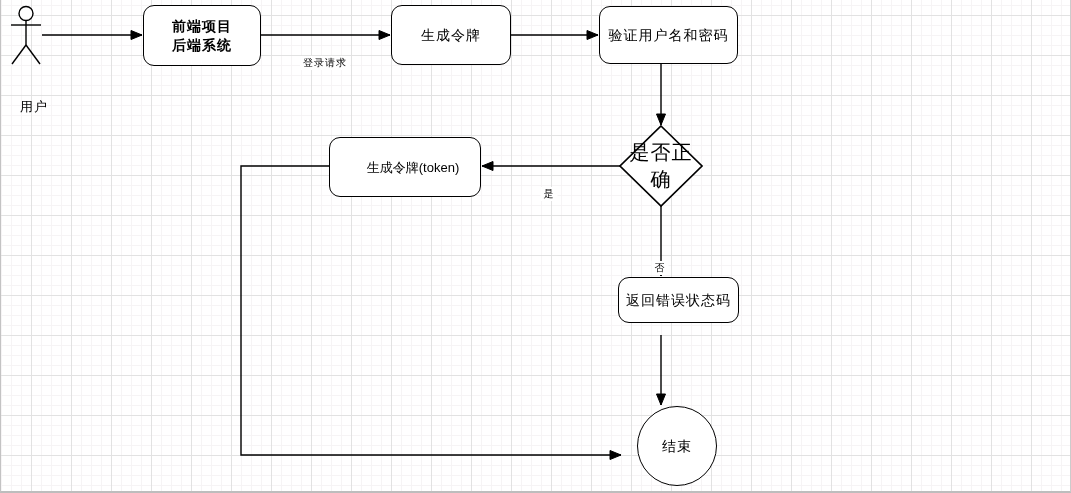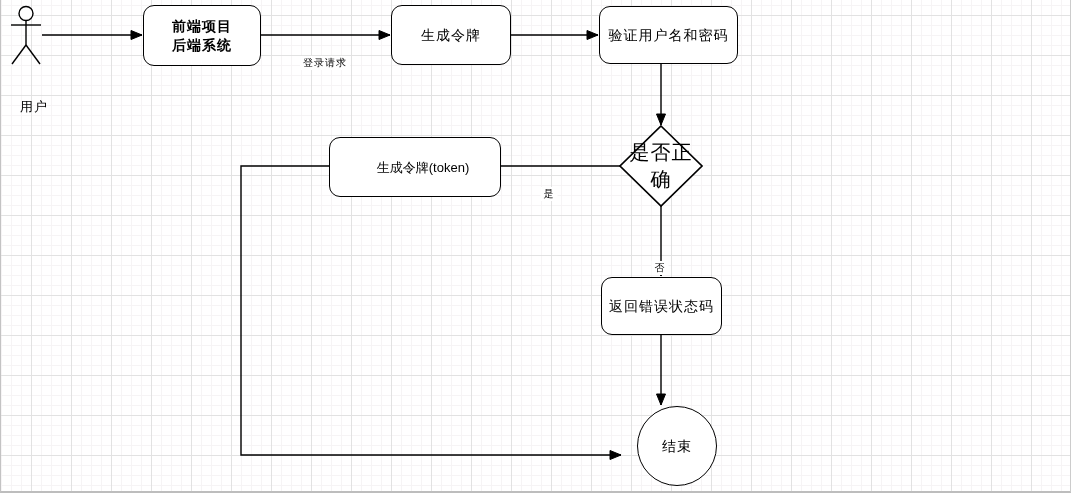--- a/index.html
+++ b/index.html
@@ -117,27 +117,27 @@
   <div class="node rounded" style="left:390px; top:5px; width:120px; height:60px;">
     <span>生成令牌</span>
   </div>
 
   <div class="node rounded" style="left:598px; top:6px; width:139px; height:58px;">
     <span>验证用户名和密码</span>
   </div>
 
   <div class="diamond-label" style="left:619px; top:146px; width:82px; height:40px;">是否正确</div>
 
-  <div class="node rounded node-token" style="left:328px; top:137px; width:172px; height:60px;padding-left:16px;">
+  <div class="node rounded node-token" style="left:328px; top:137px; width:152px; height:60px;padding-left:16px;">
     <div>
       <span class="line">生成令牌(token)</span>
     </div>
   </div>
 
-  <div class="node rounded" style="left:600px; top:277px; width:121px; height:58px;">
+  <div class="node rounded" style="left:617px; top:277px; width:121px; height:46px;">
     <span>返回错误状态码</span>
   </div>
 
   <div class="node circle" style="left:636px; top:406px; width:80px; height:80px;">
     <span>结束</span>
   </div>
 
   <div class="edge-label" style="left:324px; top:35px;">登录请求</div>
   <div class="edge-label" style="left:548px; top:166px;">是</div>
   <div class="edge-label" style="left:659px; top:240px;">否</div>

